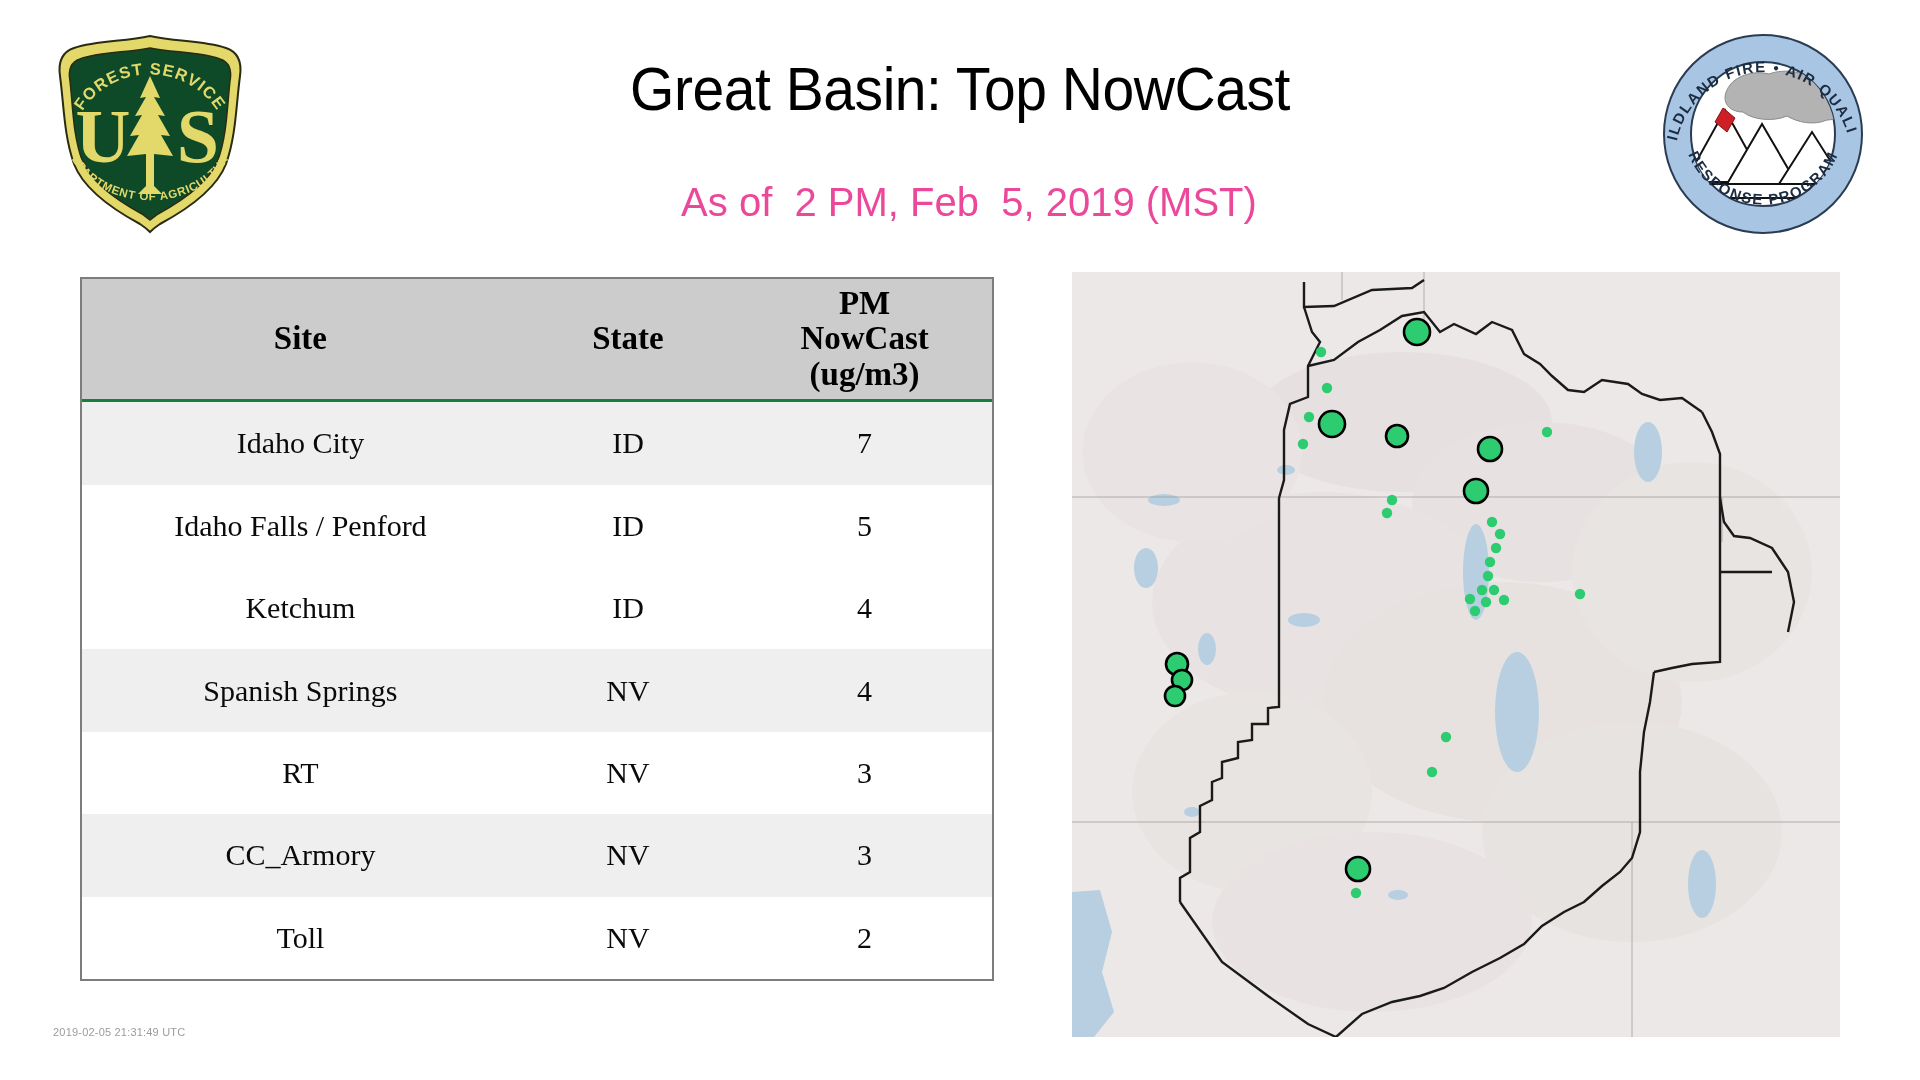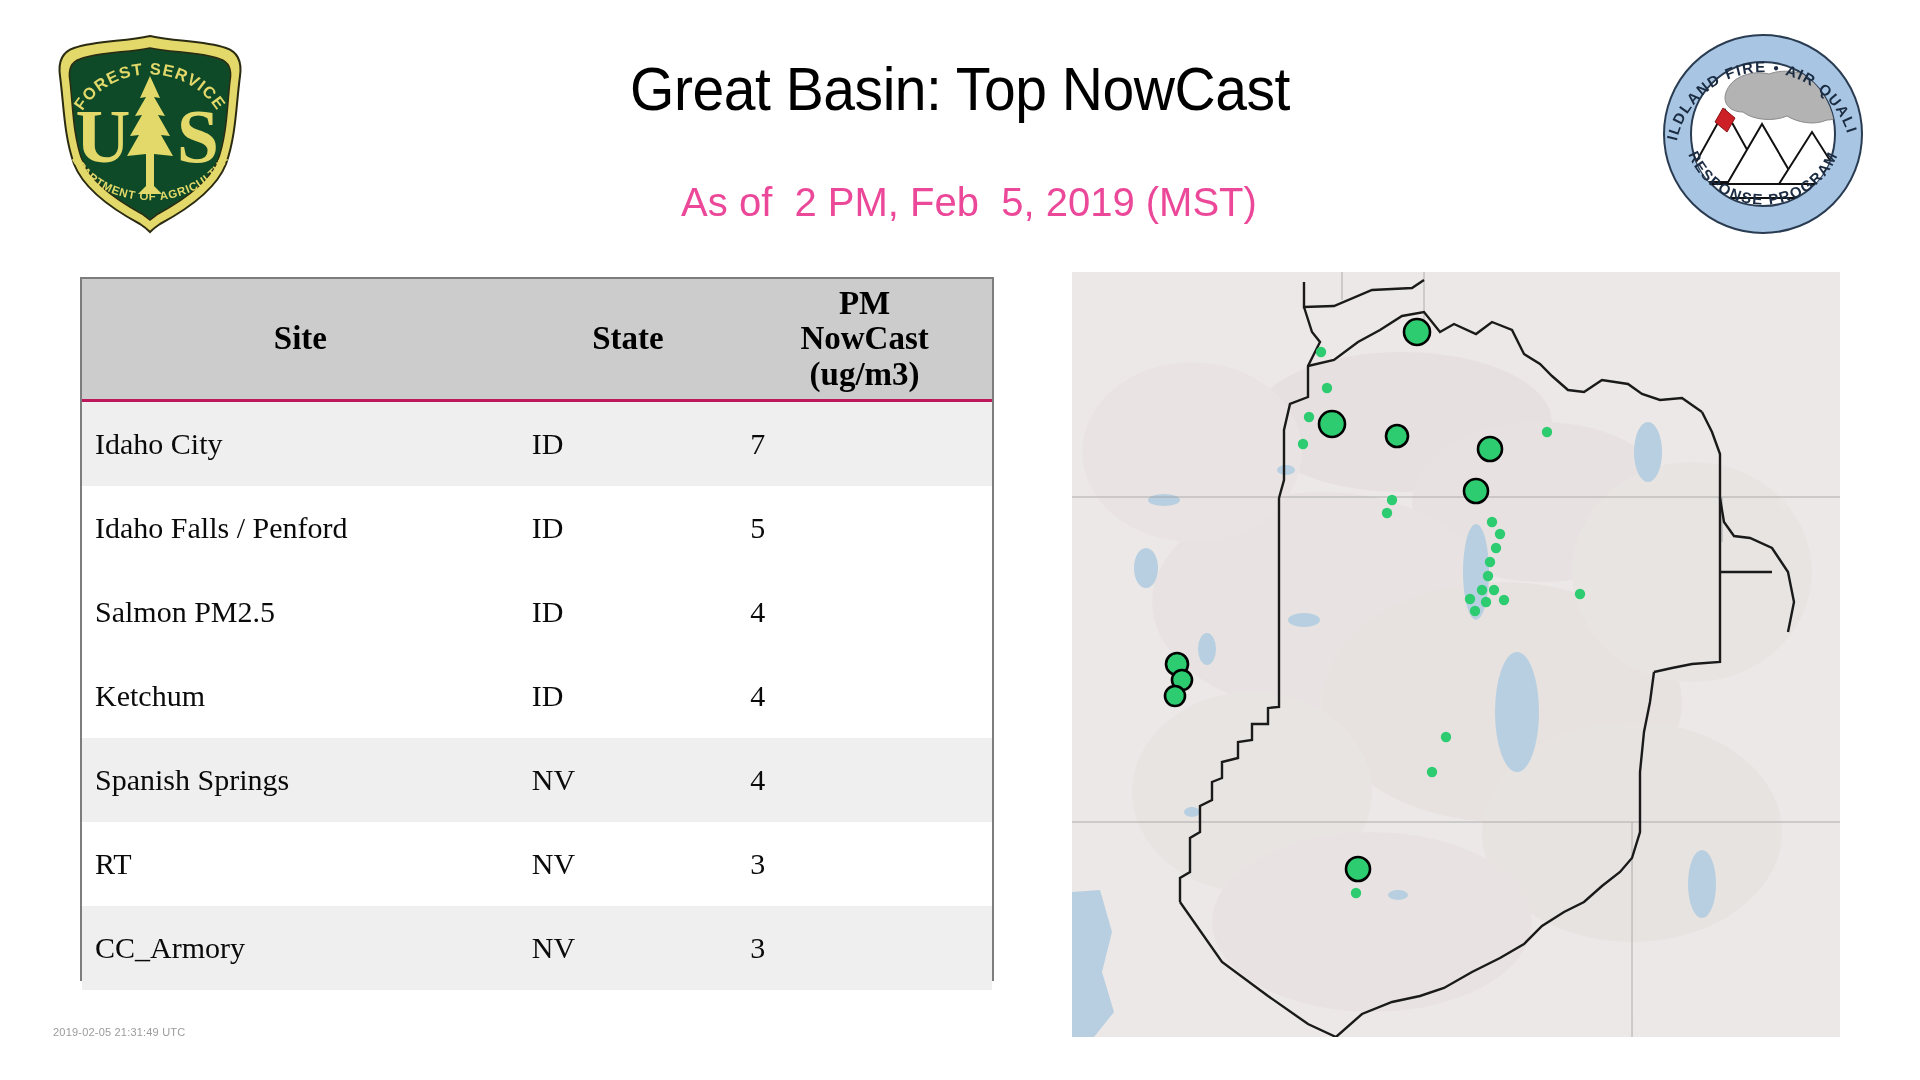--- a/index.html
+++ b/index.html
@@ -78,39 +78,39 @@
   }
   table.nowcast {
     width: 100%;
     height: 100%;
     border-collapse: collapse;
     table-layout: fixed;
     font-family: "Liberation Serif", serif;
   }
   table.nowcast thead th {
     background: #cccccc;
-    border-bottom: 3px solid #be185d;
+    border-bottom: 3px solid #15803d;
     font-size: 33px;
     font-weight: bold;
     text-align: center;
     vertical-align: middle;
     padding: 0;
     height: 120px;
     line-height: 1.08;
     font-family: "Liberation Serif", serif;
     color: #000;
   }
   table.nowcast thead th.col-site   { width: 48%; }
   table.nowcast thead th.col-state  { width: 24%; }
   table.nowcast thead th.col-value  { width: 28%; }
   table.nowcast tbody td {
     font-size: 30px;
-    text-align: left;
+    text-align: center;
     vertical-align: middle;
-    padding: 13px;
+    padding: 4px;
     height: 58px;
     border: none;
     font-family: "Liberation Serif", serif;
     color: #0a0a0a;
   }
   table.nowcast tbody tr.odd  td { background: #efefef; }
   table.nowcast tbody tr.even td { background: #ffffff; }
 
   
   #map-panel {
@@ -235,43 +235,43 @@
           <td>Idaho City</td>
           <td>ID</td>
           <td>7</td>
         </tr>
         <tr class="even">
           <td>Idaho Falls / Penford</td>
           <td>ID</td>
           <td>5</td>
         </tr>
         <tr class="even">
-          <td>Salmon PM2.5</td>
-          <td>ID</td>
-          <td>4</td>
-        </tr>
-        <tr class="even">
           <td>Ketchum</td>
           <td>ID</td>
           <td>4</td>
         </tr>
         <tr class="odd">
           <td>Spanish Springs</td>
           <td>NV</td>
           <td>4</td>
         </tr>
         <tr class="even">
           <td>RT</td>
           <td>NV</td>
           <td>3</td>
         </tr>
         <tr class="odd">
           <td>CC_Armory</td>
           <td>NV</td>
           <td>3</td>
+        </tr>
+        <tr class="even">
+          <td>Toll</td>
+          <td>NV</td>
+          <td>2</td>
         </tr>
       </tbody>
   </table>
 </div>
 
 <div id="map-panel">
   <svg id="map-svg" viewBox="0 0 768 765">
 
     <rect x="0" y="0" width="768" height="765" fill="#ece8e7"></rect>
 

